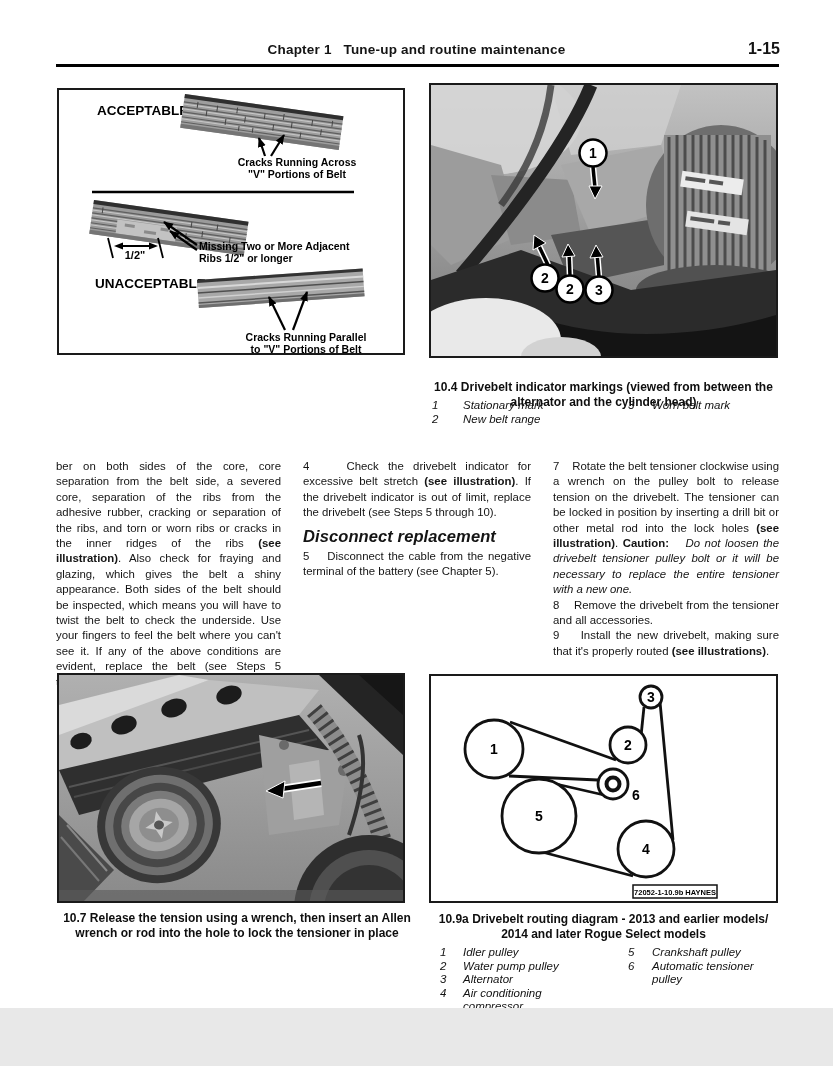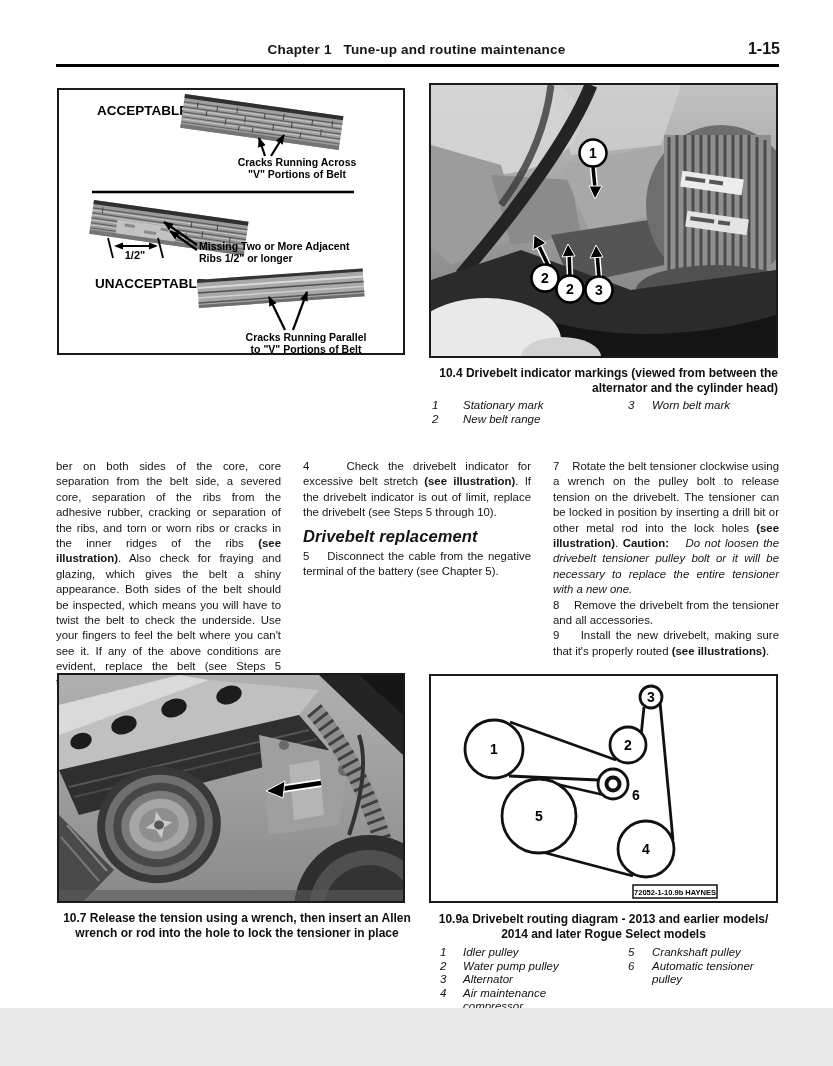--- a/index.html
+++ b/index.html
@@ -18,21 +18,21 @@
   .figbox{position:absolute;border:2px solid #1a1a1a;background:#fff;box-sizing:border-box;}
   #fig103{left:57px;top:88px;width:348px;height:267px;}
   #fig104{left:429px;top:83px;width:349px;height:275px;}
   #fig107{left:57px;top:673px;width:348px;height:230px;}
   #fig109a{left:429px;top:674px;width:349px;height:229px;}
   .figbox svg{display:block;}
 
   
   .caption{position:absolute;text-align:center;font-weight:bold;font-size:12px;line-height:15px;color:#0e0e0e;}
   .cap103{left:57px;top:364px;width:348px;}
-  .cap104{left:429px;top:366px;width:349px;text-align:right;}
+  .cap104{left:429px;top:380px;width:349px;}
   .cap107{left:63px;top:911px;width:348px;}
   .cap109a{left:429px;top:912px;width:349px;}
   .caption div{white-space:nowrap;}
 
   
   .legend{position:absolute;font-style:italic;font-size:11.5px;line-height:13.5px;color:#111;}
   .legend .row{display:grid;}
   .lg104L{left:432px;top:399px;width:185px;}
   .lg104L .row{grid-template-columns:31px auto;}
   .lg104R{left:628px;top:399px;width:150px;}
@@ -293,21 +293,21 @@
         <span>3</span>
         <span>Worn belt mark</span>
       </div>
   </div>
 
   <div class="col" id="col1">
     <p><span>ber on both sides of the core, core separation from the belt side, a severed core, separation of the ribs from the adhesive rubber, cracking or separation of the ribs, and torn or worn ribs or cracks in the inner ridges of the ribs </span><span class="b">(see illustration)</span><span>. Also check for fraying and glazing, which gives the belt a shiny appearance. Both sides of the belt should be inspected, which means you will have to twist the belt to check the underside. Use your fingers to feel the belt where you can't see it. If any of the above conditions are evident, replace the belt (see Steps 5 through 10).</span></p>
   </div>
   <div class="col" id="col2">
     <p><span>4&nbsp;&nbsp;&nbsp;&nbsp;Check the drivebelt indicator for excessive belt stretch </span><span class="b">(see illustration)</span><span>. If the drivebelt indicator is out of limit, replace the drivebelt (see Steps 5 through 10).</span></p>
-    <h3>Drivebelt replacement</h3>
+    <h3>Disconnect replacement</h3>
     <p><span>5&nbsp;&nbsp;&nbsp;&nbsp;Disconnect the cable from the negative terminal of the battery (see Chapter 5).</span></p>
   </div>
   <div class="col" id="col3">
     <p><span>7&nbsp;&nbsp;&nbsp;&nbsp;Rotate the belt tensioner clockwise using a wrench on the pulley bolt to release tension on the drivebelt. The tensioner can be locked in position by inserting a drill bit or other metal rod into the lock holes </span><span class="b">(see illustration)</span><span>. </span><span class="b">Caution: </span><span class="i">Do not loosen the drivebelt tensioner pulley bolt or it will be necessary to replace the entire tensioner with a new one.</span></p>
     <p><span>8&nbsp;&nbsp;&nbsp;&nbsp;Remove the drivebelt from the tensioner and all accessories.</span></p>
     <p><span>9&nbsp;&nbsp;&nbsp;&nbsp;Install the new drivebelt, making sure that it's properly routed </span><span class="b">(see illustrations)</span><span>.</span></p>
   </div>
 
   <div class="figbox" id="fig107">
     <svg width="344" height="226" viewBox="0 0 344 226">
@@ -416,21 +416,21 @@
     <div class="row">
         <span>2</span>
         <span>Water pump pulley</span>
       </div>
     <div class="row">
         <span>3</span>
         <span>Alternator</span>
       </div>
     <div class="row">
         <span>4</span>
-        <span style="max-width:110px;">Air maintenance compressor</span>
+        <span style="max-width:110px;">Air conditioning compressor</span>
       </div>
   </div>
   <div class="legend lg109R">
     <div class="row">
         <span>5</span>
         <span>Crankshaft pulley</span>
       </div>
     <div class="row">
         <span>6</span>
         <span style="max-width:112px;">Automatic tensioner pulley</span>

